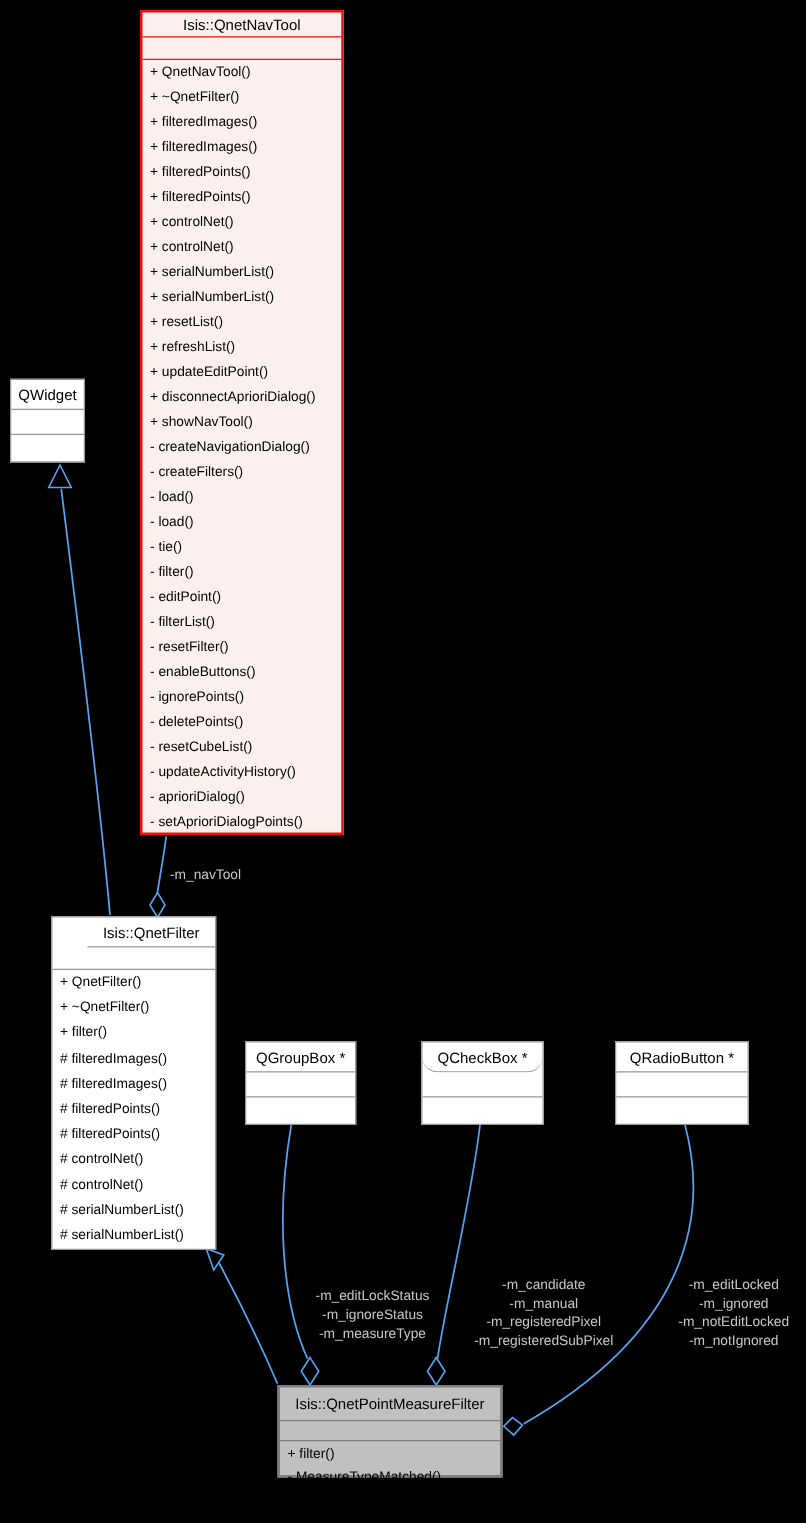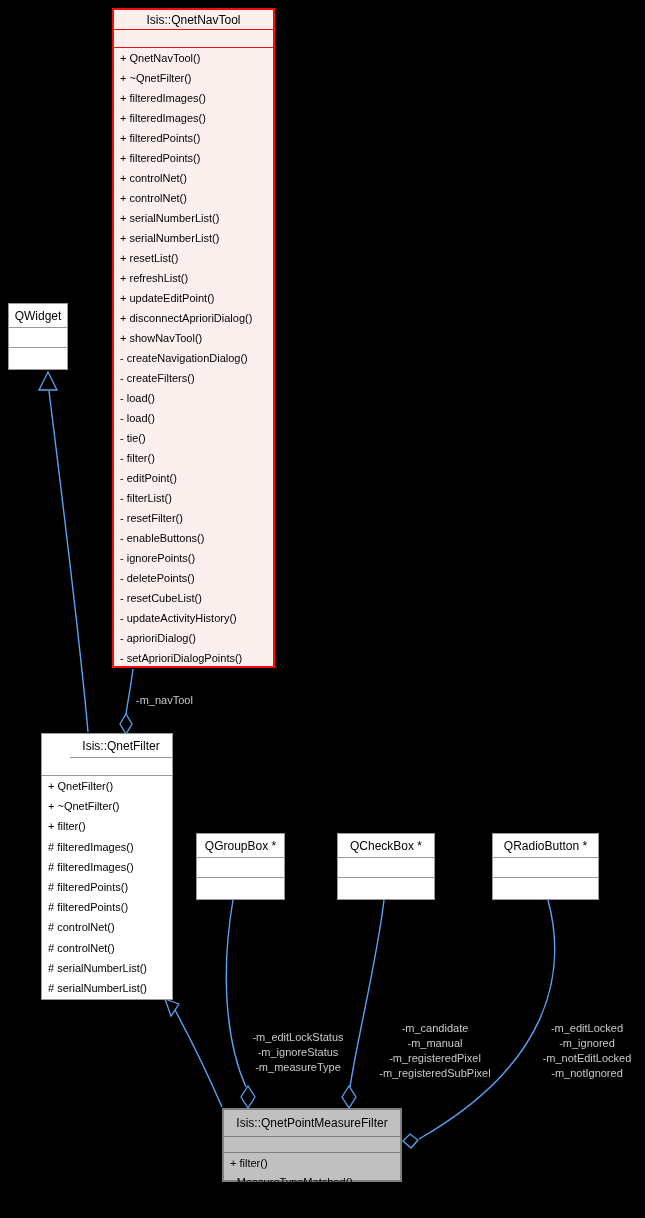--- a/index.html
+++ b/index.html
@@ -128,21 +128,21 @@
       </div>
   </div>
 
   <div class="ubox" id="box-groupbox" style="left:196px;top:833px;width:89px;height:67px;">
     <div class="ubox-title sep" style="height:23px;">QGroupBox *</div>
     <div class="sep" style="height:19px;"></div>
     <div style="height:22px;"></div>
   </div>
 
   <div class="ubox" id="box-checkbox" style="left:337px;top:833px;width:98px;height:67px;">
-    <div class="ubox-title sep" style="height:23px;">QCheckBox *</div>
+    <div class="ubox-title sep" style="height:23px;border-radius:12px;">QCheckBox *</div>
     <div class="sep" style="height:19px;"></div>
     <div style="height:22px;"></div>
   </div>
 
   <div class="ubox" id="box-radiobutton" style="left:492px;top:833px;width:107px;height:67px;">
     <div class="ubox-title sep" style="height:23px;">QRadioButton *</div>
     <div class="sep" style="height:19px;"></div>
     <div style="height:22px;"></div>
   </div>
 

